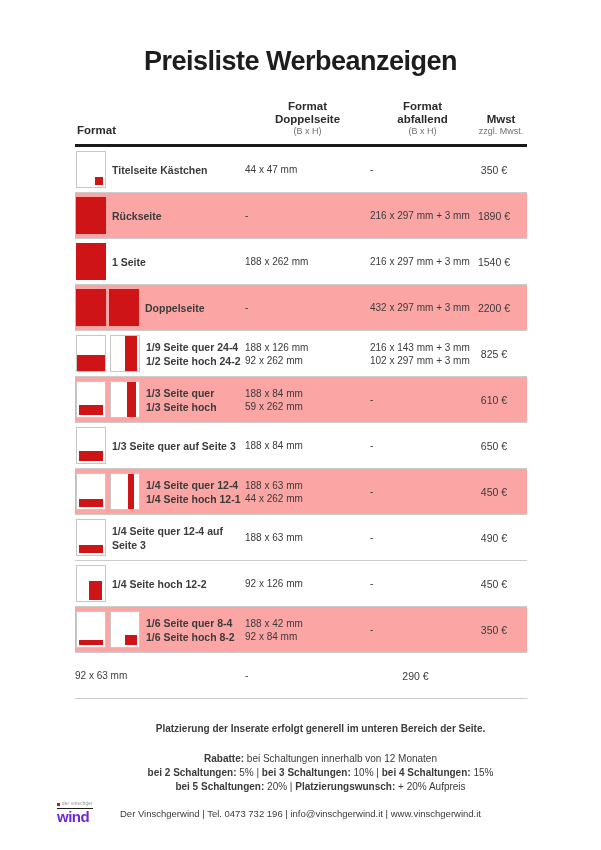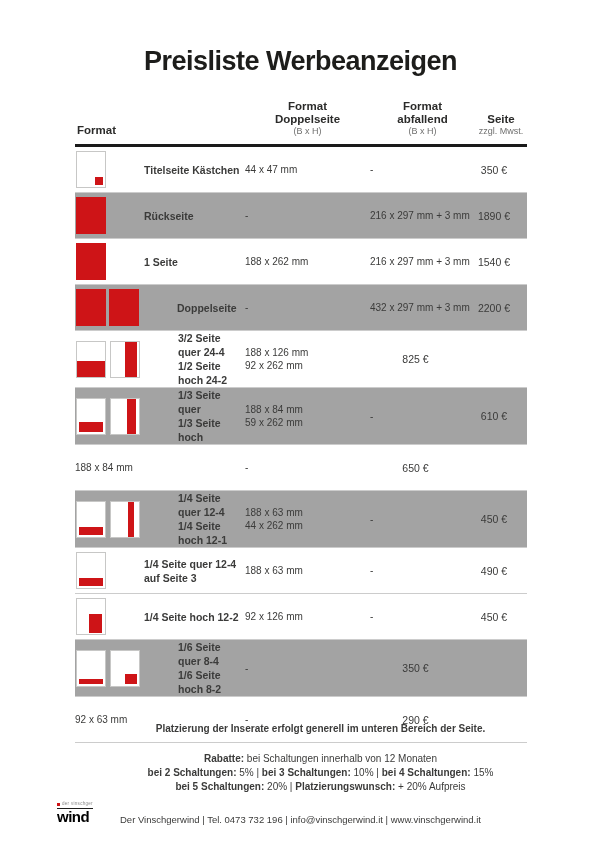--- a/index.html
+++ b/index.html
@@ -34,22 +34,22 @@
     border-bottom:3px solid #1a1a1a;
   }
   .th{font-weight:bold;font-size:11.5px;line-height:13px;text-align:center;color:#2b2b2a;}
   .th-format{text-align:left;padding-left:2px;}
   .th-sub{font-weight:normal;font-size:9px;color:#6f6f6e;line-height:11px;}
   .row{
     min-height:45px;
     border-bottom:1px solid #cccccc;
     align-items:center;
   }
-  .row.gray{background:#a3a3a3;}
-  .cell-format{display:flex;align-items:center;padding-left:1px;gap:32px;}
+  .row.gray{background:#fca5a5;}
+  .cell-format{display:flex;align-items:center;padding-left:1px;}
   .icons{display:flex;align-items:center;gap:4px;}
   .slot{width:30px;display:flex;justify-content:flex-start;}
   .slot.empty{height:1px;}
   .pageicon{
     position:relative;
     width:28px;height:35px;
     background:#ffffff;
     border:1px solid #c7c7c6;
     box-sizing:content-box;
   }
@@ -97,26 +97,26 @@
   .logo{
     position:absolute;left:57px;top:4px;
     line-height:1;
   }
   .logo-top{
     display:flex;align-items:center;gap:2px;
     font-size:4.5px;color:#8a8a89;letter-spacing:0.3px;
   }
   .logo-top .sq{width:3px;height:3px;background:#ce1417;display:inline-block;}
   .logo-main{
-    font-size:15px;font-weight:800;color:#000000;
+    font-size:15px;font-weight:800;color:#6d28d9;
     letter-spacing:-0.5px;border-top:1.5px solid #1d1d1b;
     margin-top:1px;
   }
   .contact{
-    position:absolute;left:0;top:16px;width:601px;
+    position:absolute;left:0;top:10px;width:601px;
     text-align:center;
     font-size:9.5px;color:#3b3b3a;
   }
 </style>
 </head>
 <body>
 
 <div class="page">
 
   <div class="title">Preisliste Werbeanzeigen</div>
@@ -128,21 +128,21 @@
         <div>Format</div>
         <div>Doppelseite</div>
         <div class="th-sub">(B x H)</div>
       </div>
       <div class="th">
         <div>Format</div>
         <div>abfallend</div>
         <div class="th-sub">(B x H)</div>
       </div>
       <div class="th">
-        <div>Seite</div>
+        <div>Mwst</div>
         <div class="th-sub">zzgl. Mwst.</div>
       </div>
     </div>
     <div id="rows-container">
         <div class="grid row">
           <div class="cell-format">
             <div class="icons">
               <div class="slot">
                 <div class="pageicon i-titel">
                   <div class="red"></div>
@@ -227,28 +227,32 @@
                   <div class="red"></div>
                 </div>
               </div>
               <div class="slot">
                 <div class="pageicon i-half-hoch">
                   <div class="red"></div>
                 </div>
               </div>
             </div>
             <div class="label">
-              <div>3/2 Seite quer 24-4</div>
+              <div>1/9 Seite quer 24-4</div>
               <div>1/2 Seite hoch 24-2</div>
             </div>
           </div>
           <div class="dims">
             <div>188 x 126 mm</div>
             <div>92 x 262 mm</div>
           </div>
+          <div class="dims">
+            <div>216 x 143 mm + 3 mm</div>
+            <div>102 x 297 mm + 3 mm</div>
+          </div>
           <div class="price">825 €</div>
         </div>
         <div class="grid row gray">
           <div class="cell-format">
             <div class="icons">
               <div class="slot">
                 <div class="pageicon i-third-quer">
                   <div class="red"></div>
                 </div>
               </div>
@@ -266,20 +270,32 @@
           <div class="dims">
             <div>188 x 84 mm</div>
             <div>59 x 262 mm</div>
           </div>
           <div class="dims">
             <div>-</div>
           </div>
           <div class="price">610 €</div>
         </div>
         <div class="grid row">
+          <div class="cell-format">
+            <div class="icons">
+              <div class="slot">
+                <div class="pageicon i-third-quer">
+                  <div class="red"></div>
+                </div>
+              </div>
+            </div>
+            <div class="label">
+              <div>1/3 Seite quer auf Seite 3</div>
+            </div>
+          </div>
           <div class="dims">
             <div>188 x 84 mm</div>
           </div>
           <div class="dims">
             <div>-</div>
           </div>
           <div class="price">650 €</div>
         </div>
         <div class="grid row gray">
           <div class="cell-format">
@@ -362,20 +378,24 @@
               <div class="slot">
                 <div class="pageicon i-sixth-hoch">
                   <div class="red"></div>
                 </div>
               </div>
             </div>
             <div class="label">
               <div>1/6 Seite quer 8-4</div>
               <div>1/6 Seite hoch 8-2</div>
             </div>
+          </div>
+          <div class="dims">
+            <div>188 x 42 mm</div>
+            <div>92 x 84 mm</div>
           </div>
           <div class="dims">
             <div>-</div>
           </div>
           <div class="price">350 €</div>
         </div>
         <div class="grid row">
           <div class="dims">
             <div>92 x 63 mm</div>
           </div>

